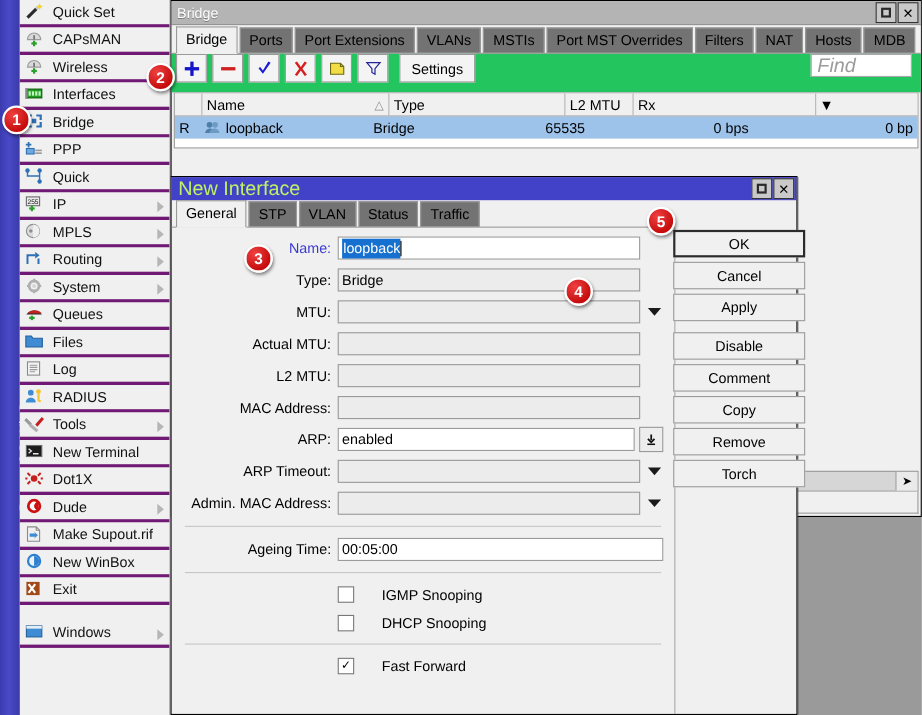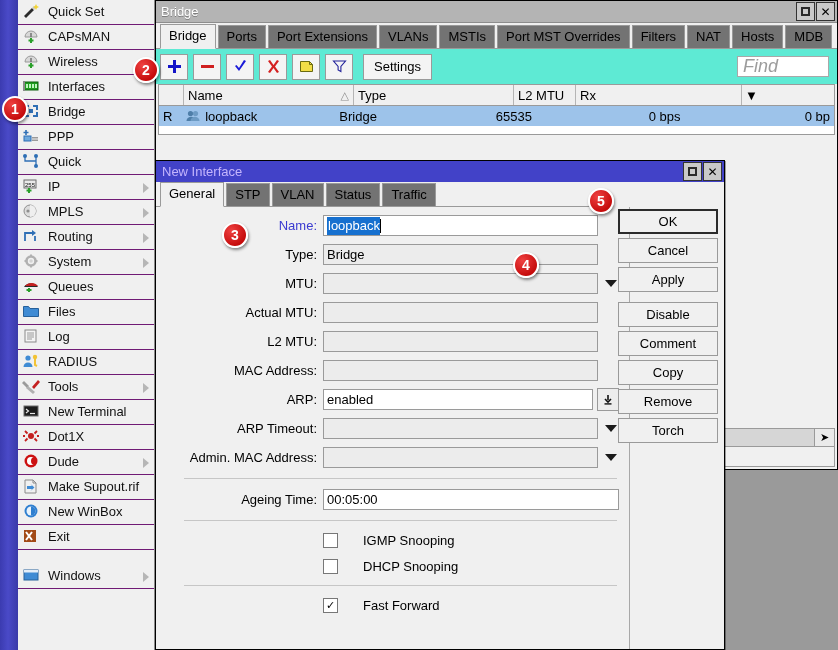--- a/index.html
+++ b/index.html
@@ -16,21 +16,21 @@
   #sidebar{position:absolute;left:0;top:0;width:155px;height:650px;background:#f0f0f0;
            border-right:1px solid #8a8a8a;box-sizing:border-box;}
   #sidebar-strip{position:absolute;left:0;top:0;width:18px;height:650px;
            background:linear-gradient(to right,#3b3bb0 0%,#4a4ac8 45%,#3a3aa8 100%);}
   #strip-label{position:absolute;left:-52px;top:400px;width:150px;
            transform:rotate(-90deg);transform-origin:50% 50%;
            color:#fff;font-size:13.5px;letter-spacing:.3px;text-align:center;
            white-space:nowrap;}
   .menu{position:absolute;left:18px;top:0;width:136px;}
   .mi{position:relative;height:25px;box-sizing:border-box;
-      border-bottom:1px solid #701a75;display:flex;align-items:center;
+      border-bottom:3px solid #701a75;display:flex;align-items:center;
       padding-left:4px;background:#f0f0f0;}
   .mi .ic{width:20px;height:18px;margin-right:6px;flex:0 0 20px;position:relative;}
   .mi .lb{font-size:13px;line-height:14px;color:#111;white-space:nowrap;}
   .mi .arw{position:absolute;right:5px;top:8px;width:0;height:0;
       border-left:6px solid transparent;border-top:5px solid transparent;
       border-bottom:5px solid transparent;border-left-color:#b6b6b6;}
   .mi-gap{height:14px;background:#f0f0f0;border:0;}
 
   
   .ic svg{display:block}
@@ -46,22 +46,22 @@
       display:flex;align-items:center;justify-content:center;font-size:12px;line-height:1;}
   .wbtn .sq{width:9px;height:9px;border:2px solid #2a2a2a;box-sizing:border-box;}
 
   #tabs{height:26px;background:#f0f0f0;display:flex;align-items:flex-end;
       padding-left:4px;box-sizing:border-box;border-bottom:1px solid #9a9a9a;}
   .tab{height:22px;line-height:22px;padding:0 8px;font-size:13px;background:#737373;
       border:1px solid #9a9a9a;border-bottom:none;margin-right:2px;white-space:nowrap;}
   .tab.active{background:#f0f0f0;position:relative;top:1px;height:23px;line-height:22px;
       border-bottom:1px solid #f0f0f0;}
 
-  #toolbar{height:35px;display:flex;align-items:center;padding:0 4px;box-sizing:border-box;
-      background:#5eead4;}
+  #toolbar{height:35px;display:flex;align-items:flex-start;padding:0 4px;box-sizing:border-box;
+      background:#22c55e;}
   .tb{width:26px;height:24px;border:1px solid #9a9a9a;background:#f4f4f4;margin-right:5px;
       display:flex;align-items:center;justify-content:center;}
   .tb-wide{width:auto;padding:0 10px;height:24px;border:1px solid #9a9a9a;background:#f4f4f4;
       display:flex;align-items:center;justify-content:center;font-size:13px;margin-left:5px;}
   #find{margin-left:auto;width:92px;height:21px;border:1px solid #a8a8a8;background:#fff;
       display:flex;align-items:center;padding-left:5px;box-sizing:border-box;
       font-style:italic;color:#9c9c9c;font-size:18px;margin-right:4px;}
 
   #grid{margin:0 2px;border:1px solid #9a9a9a;background:#fff;height:51px;box-sizing:border-box;}
   .ghead{display:flex;height:20px;background:#f0f0f0;border-bottom:1px solid #9a9a9a;
@@ -87,24 +87,24 @@
       display:flex;align-items:center;justify-content:center;font-size:11px;}
   #statusbar{height:20px;background:#f0f0f0;border:1px solid #9a9a9a;border-top:none;
       box-sizing:border-box;}
 
   
   #dlg{position:absolute;left:155px;top:160px;width:570px;height:490px;
       background:#f0f0f0;border:1px solid #000;box-sizing:border-box;
       box-shadow:1px 1px 0 rgba(0,0,0,.35);}
   #dlg-title{height:21px;background:#4242c8;display:flex;align-items:center;
       padding-left:6px;box-sizing:border-box;}
-  #dlg-title .t{color:#c4b5fd;font-size:13px;}
+  #dlg-title .t{color:#bef264;font-size:18px;}
   #dlg-tabs{height:25px;display:flex;align-items:flex-end;padding-left:4px;
       box-sizing:border-box;border-bottom:1px solid #9a9a9a;width:457px;}
-  #dlg-body{position:absolute;left:16px;top:46px;width:458px;bottom:0;
+  #dlg-body{position:absolute;left:0;top:46px;width:458px;bottom:0;
       border-right:1px solid #a8a8a8;box-sizing:border-box;padding-top:4px;}
   .frow{display:flex;align-items:center;height:29px;padding-right:10px;}
   .flab{width:145px;text-align:right;padding-right:6px;font-size:13px;flex:0 0 145px;}
   .flab.mod{color:#3a3ad0;}
   .fin{flex:1;height:21px;border:1px solid #9a9a9a;background:#fff;box-sizing:border-box;
       display:flex;align-items:center;padding:0 3px;font-size:13px;}
   .fin.dim{background:#ececec;}
   .caret{display:inline-block;width:1px;height:14px;background:#000;margin-left:0;}
   .sel{background:#1670cf;color:#fff;padding:1px 0 2px 1px;}
   .dd{width:16px;flex:0 0 16px;margin-left:5px;display:flex;align-items:center;
@@ -113,21 +113,21 @@
       border-top:7px solid #1a1a1a;}
   .ddbox{width:20px;height:21px;flex:0 0 20px;margin-left:4px;border:1px solid #9a9a9a;
       background:#ededed;display:flex;align-items:center;justify-content:center;}
   .divider{height:1px;background:#c6c6c6;margin:6px 12px 6px 12px;}
   .crow{display:flex;align-items:center;height:26px;padding-left:151px;gap:18px;}
   .cbox{width:13px;height:13px;border:1px solid #777;background:#fff;margin-right:7px;
       display:flex;align-items:center;justify-content:center;font-size:11px;line-height:1;}
   .clab{font-size:13px;}
 
   #dlg-side{position:absolute;right:0;top:46px;width:112px;padding-top:2px;}
-  .dbtn{display:block;width:100px;margin:0 auto 4px auto;height:25px;line-height:23px;
+  .dbtn{display:block;width:120px;margin:0 auto 4px auto;height:25px;line-height:23px;
       text-align:center;border:1px solid #9a9a9a;background:#f0f0f0;font-size:13px;
       box-sizing:border-box;}
   .dbtn.focus{border:2px solid #2b2b2b;line-height:21px;}
   .dbtn.gap{margin-top:10px;}
 
   
   .badge{position:absolute;width:26px;height:26px;border-radius:50%;
       background:radial-gradient(circle at 34% 30%,#ef4141,#c50b0b 72%);
       border:2px solid #fff;box-shadow:1px 2px 3px rgba(0,0,0,.45);
       color:#fff;font-size:14px;font-weight:bold;

